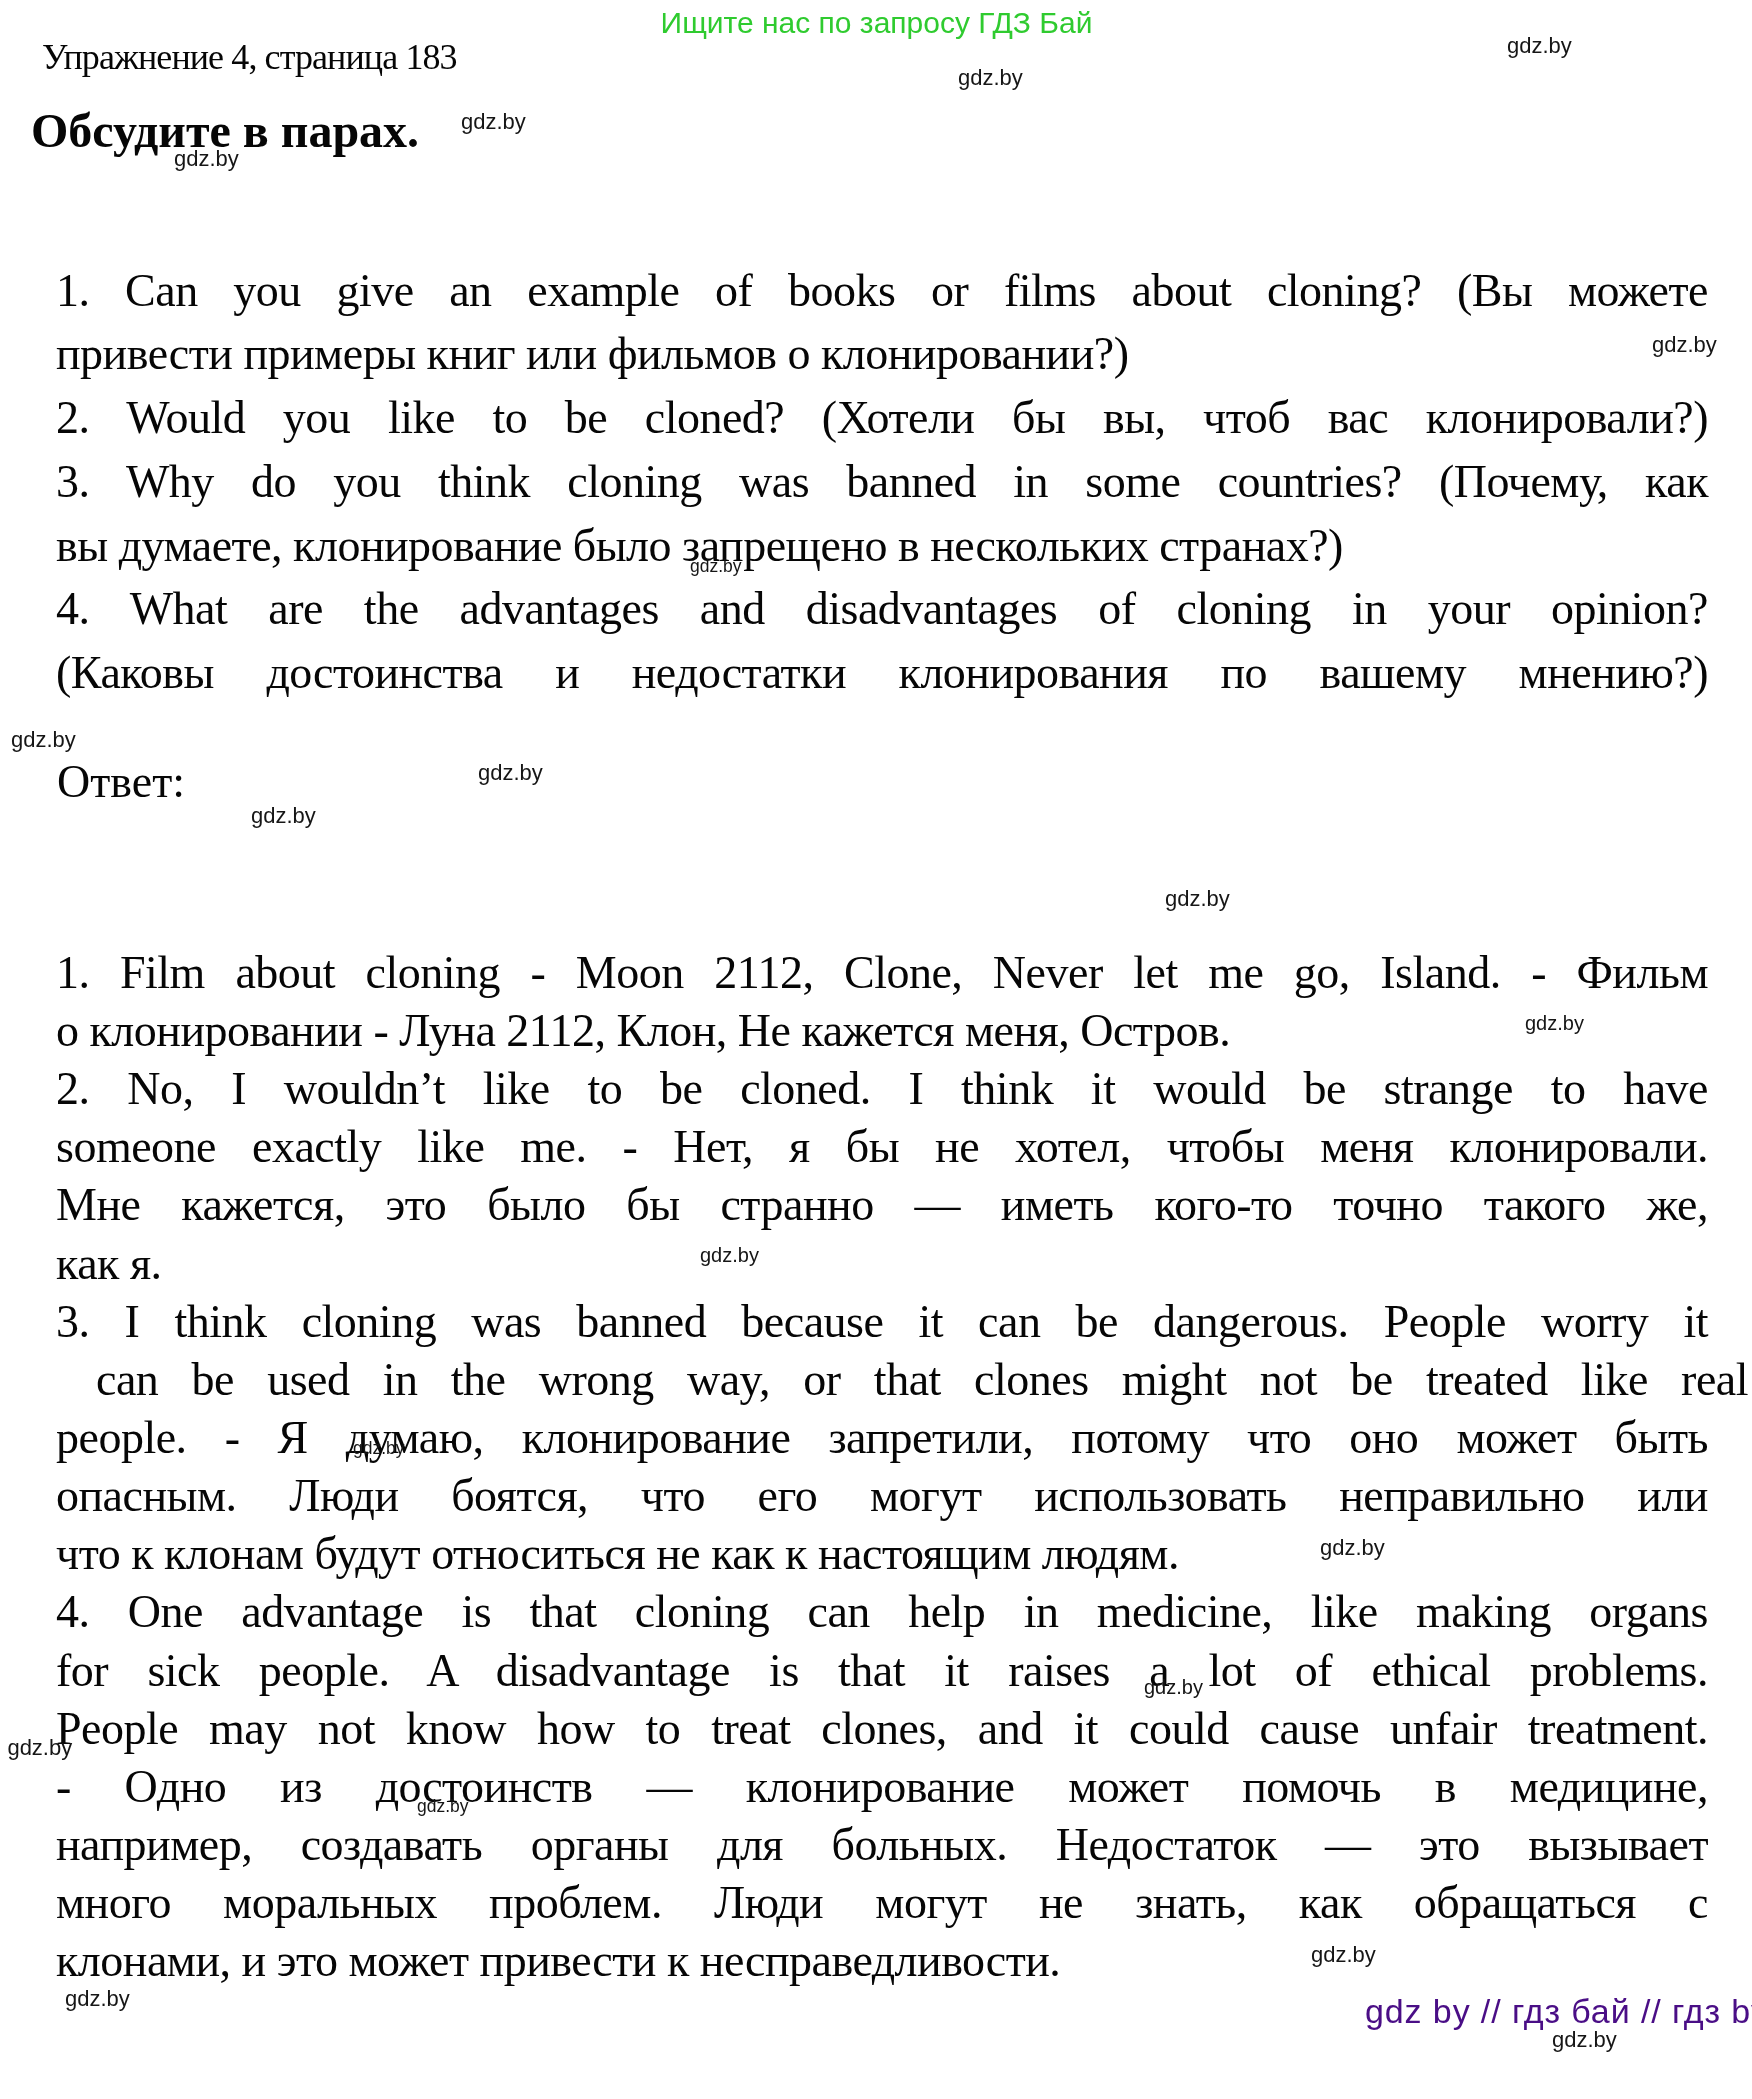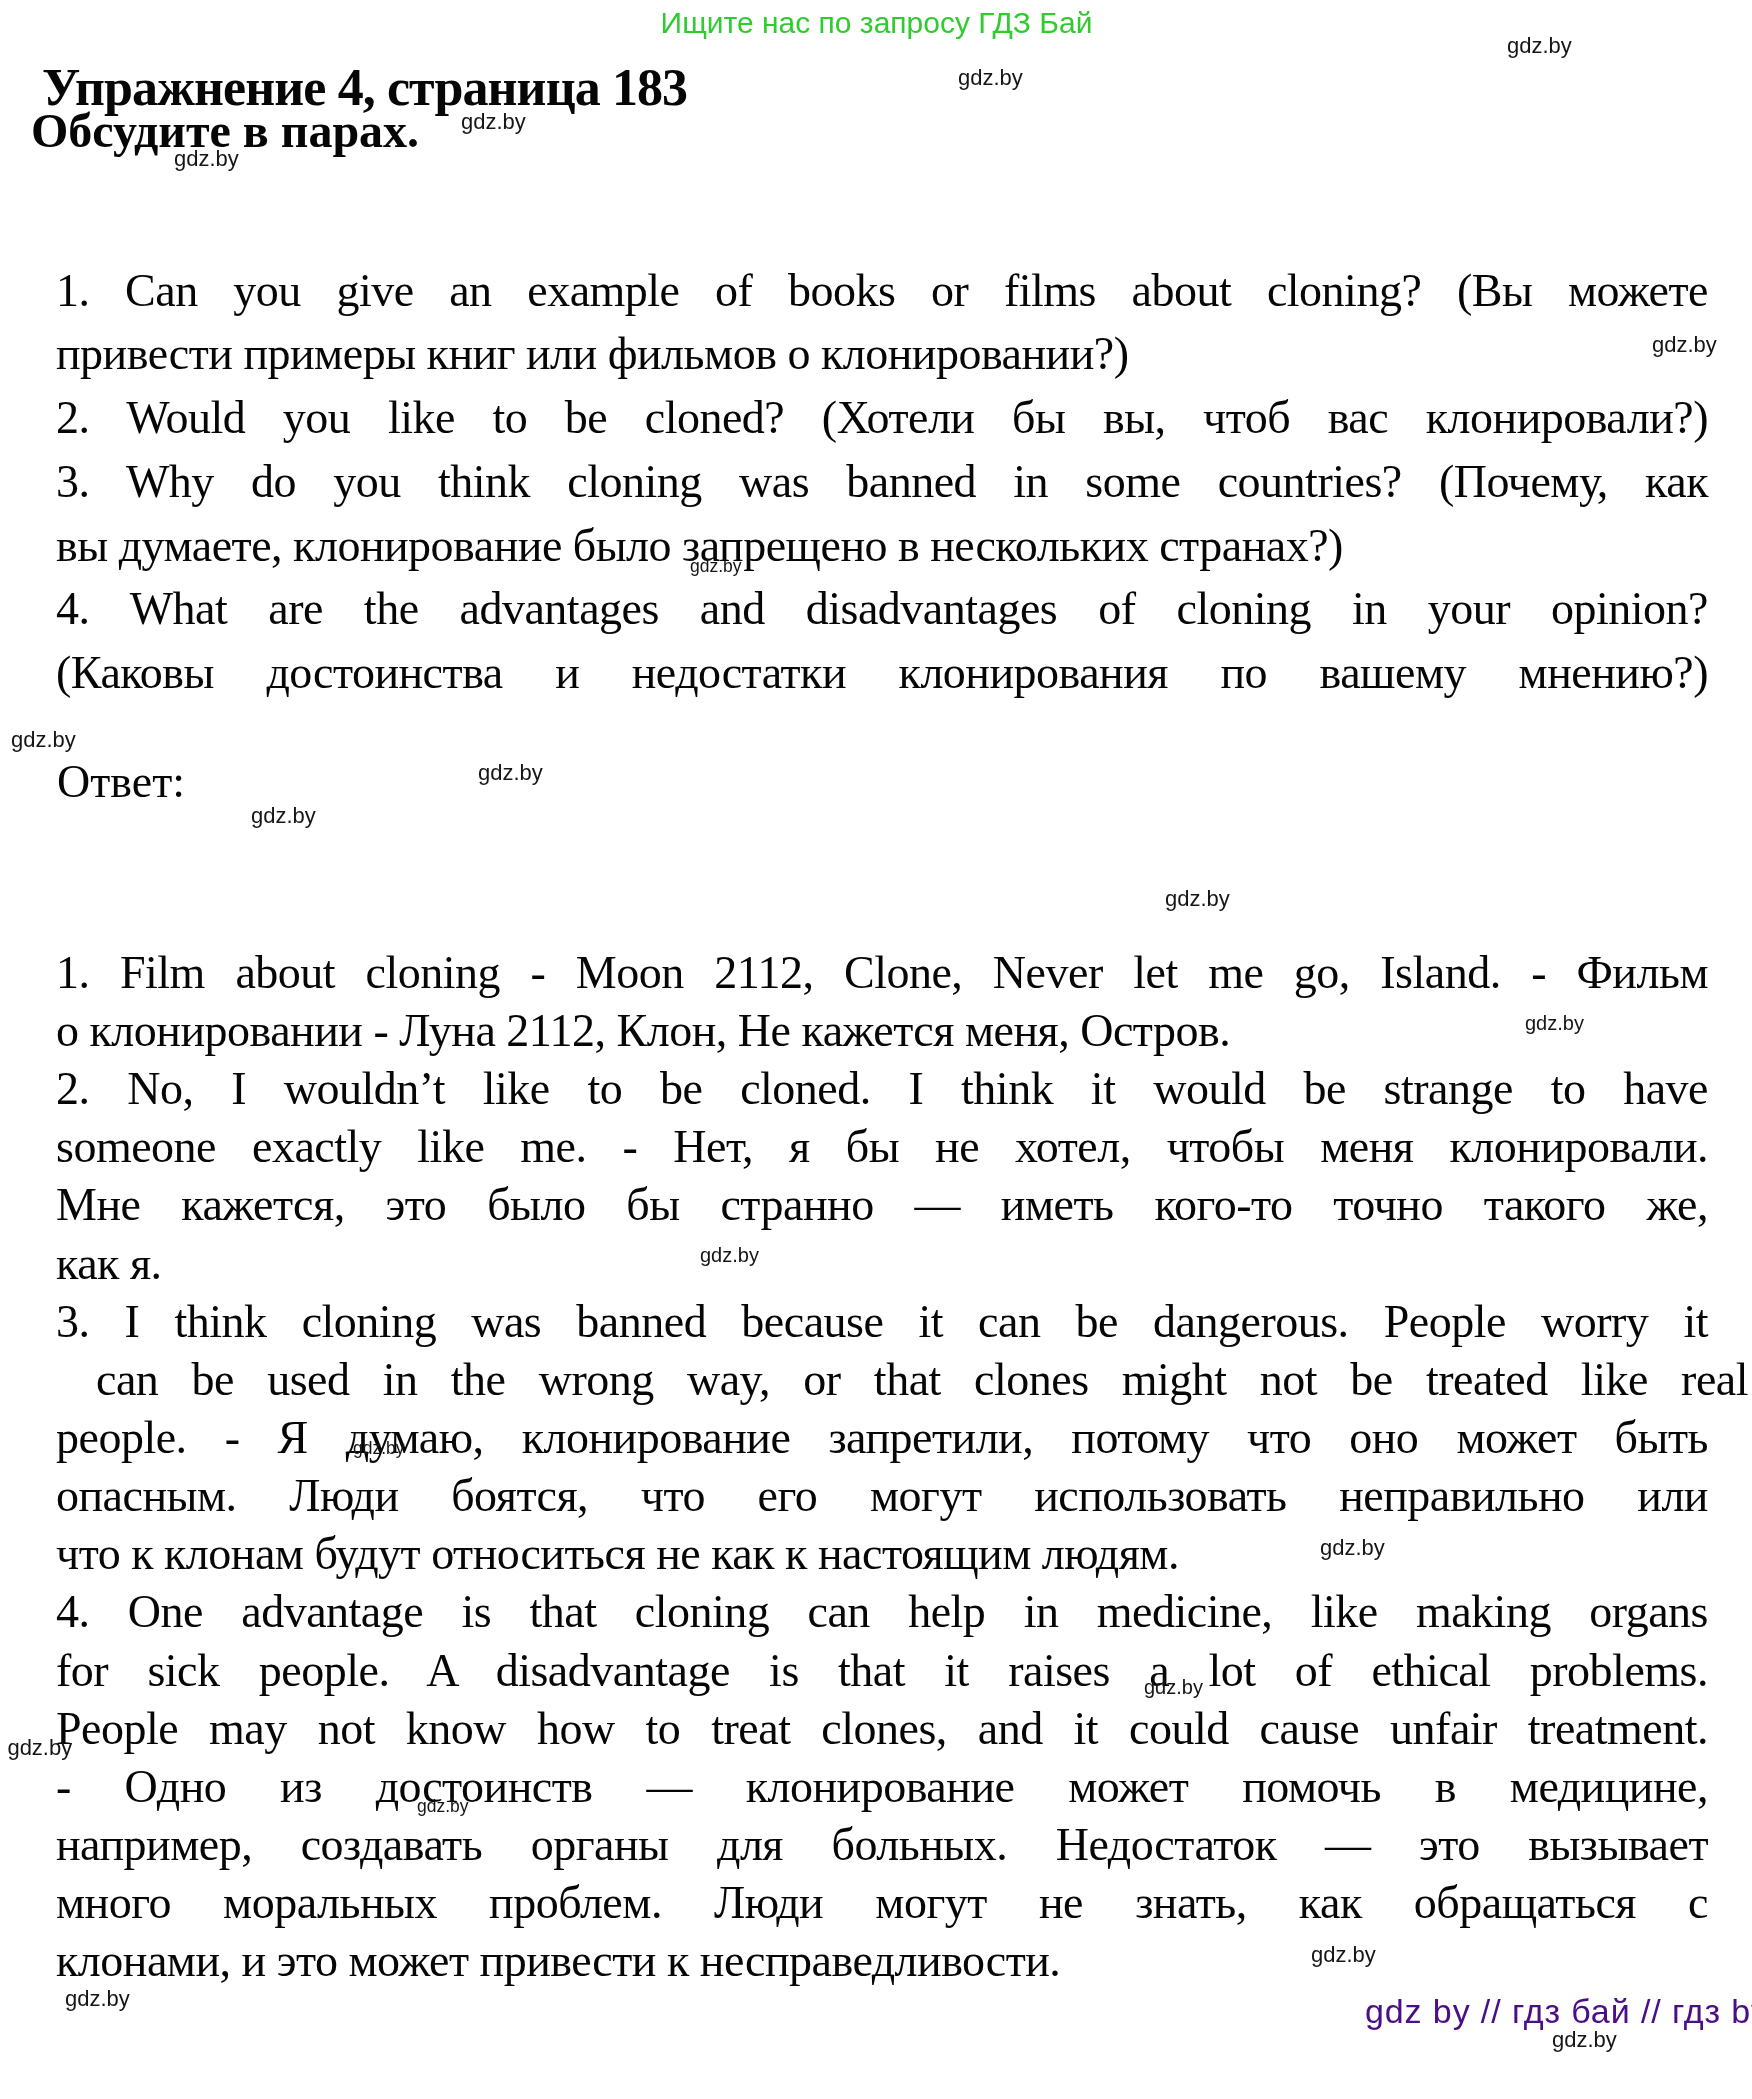--- a/index.html
+++ b/index.html
@@ -5,21 +5,21 @@
   html,body{margin:0;padding:0;}
   body{
     width:1753px;height:2100px;position:relative;background:#ffffff;
     font-family:"Liberation Serif",serif;color:#060606;overflow:hidden;
   }
   .banner{
     position:absolute;top:5.5px;left:0;width:100%;text-align:center;
     font-family:"Liberation Sans",sans-serif;font-size:30px;font-weight:400;
   }
   .title{
-    position:absolute;left:42px;top:58px;font-size:52px;font-weight:700;
+    position:absolute;left:42px;top:36px;font-size:36px;font-weight:400;
     letter-spacing:-0.9px;white-space:nowrap;margin:0;
   }
   .subtitle{
     position:absolute;left:31px;top:103px;font-size:48px;font-weight:700;
     white-space:nowrap;
   }
   .answer-label{
     position:absolute;left:57px;top:755px;font-size:46px;font-weight:400;
     white-space:nowrap;
   }

